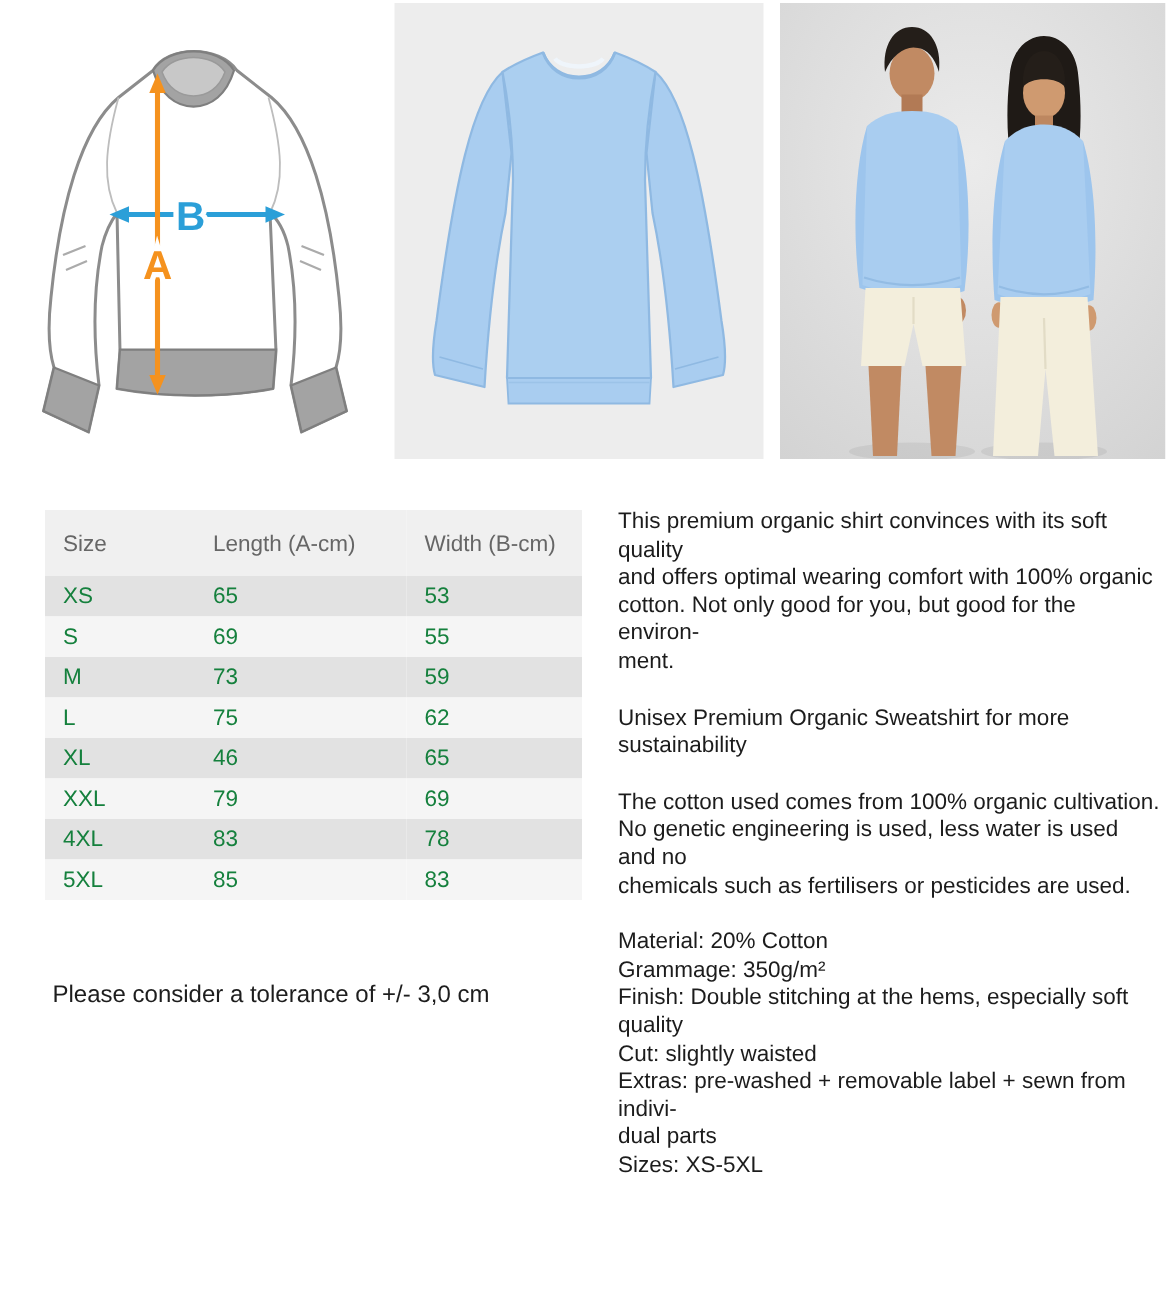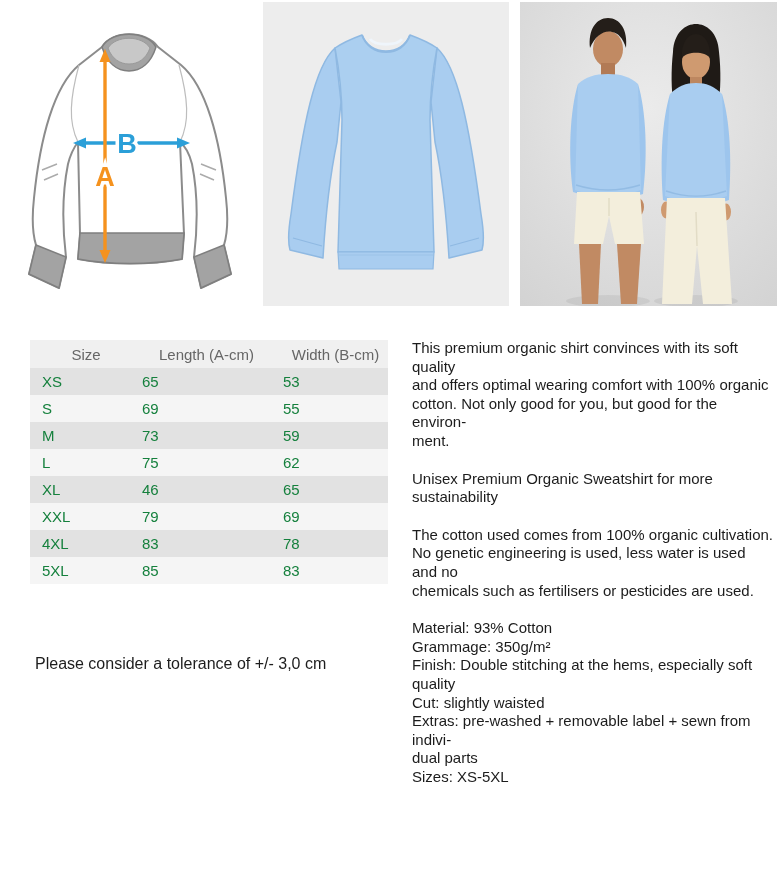--- a/index.html
+++ b/index.html
@@ -18,22 +18,22 @@
   
   .size-table{
     position:absolute;left:30px;top:340px;width:358px;
     border-collapse:collapse;table-layout:fixed;
     font-size:15px;color:#6e6e6e;
   }
   .size-table col.c1{width:100px;}
   .size-table col.c2{width:141px;}
   .size-table col.c3{width:117px;}
   .size-table th{
-    font-weight:400;text-align:center;background:#f0f0f0;color:#666;
-    height:28px;padding:0 0 0 12px;
+    font-weight:400;text-align:left;background:#f0f0f0;color:#666;
+    height:44px;padding:0 0 0 12px;
   }
   .size-table td{
     height:27px;padding:0 0 0 12px;color:#15803d;
   }
   .size-table tbody tr:nth-child(odd){background:#e2e2e2;}
   .size-table tbody tr:nth-child(even){background:#f5f5f5;}
 
   .tolerance{
     position:absolute;left:35px;top:655px;margin:0;
     font-size:16px;color:#1d1d1d;
@@ -208,20 +208,20 @@
 
 <div class="desc">
   <p>This premium organic shirt convinces with its soft quality
 and offers optimal wearing comfort with 100% organic
 cotton. Not only good for you, but good for the environ-
 ment.</p>
   <p>Unisex Premium Organic Sweatshirt for more sustainability</p>
   <p>The cotton used comes from 100% organic cultivation.
 No genetic engineering is used, less water is used and no
 chemicals such as fertilisers or pesticides are used.</p>
-  <p>Material: 93% Cotton
+  <p>Material: 20% Cotton
 Grammage: 350g/m²
 Finish: Double stitching at the hems, especially soft quality
 Cut: slightly waisted
 Extras: pre-washed + removable label + sewn from indivi-
 dual parts
 Sizes: XS-5XL</p>
 </div>
 
 </body></html>

